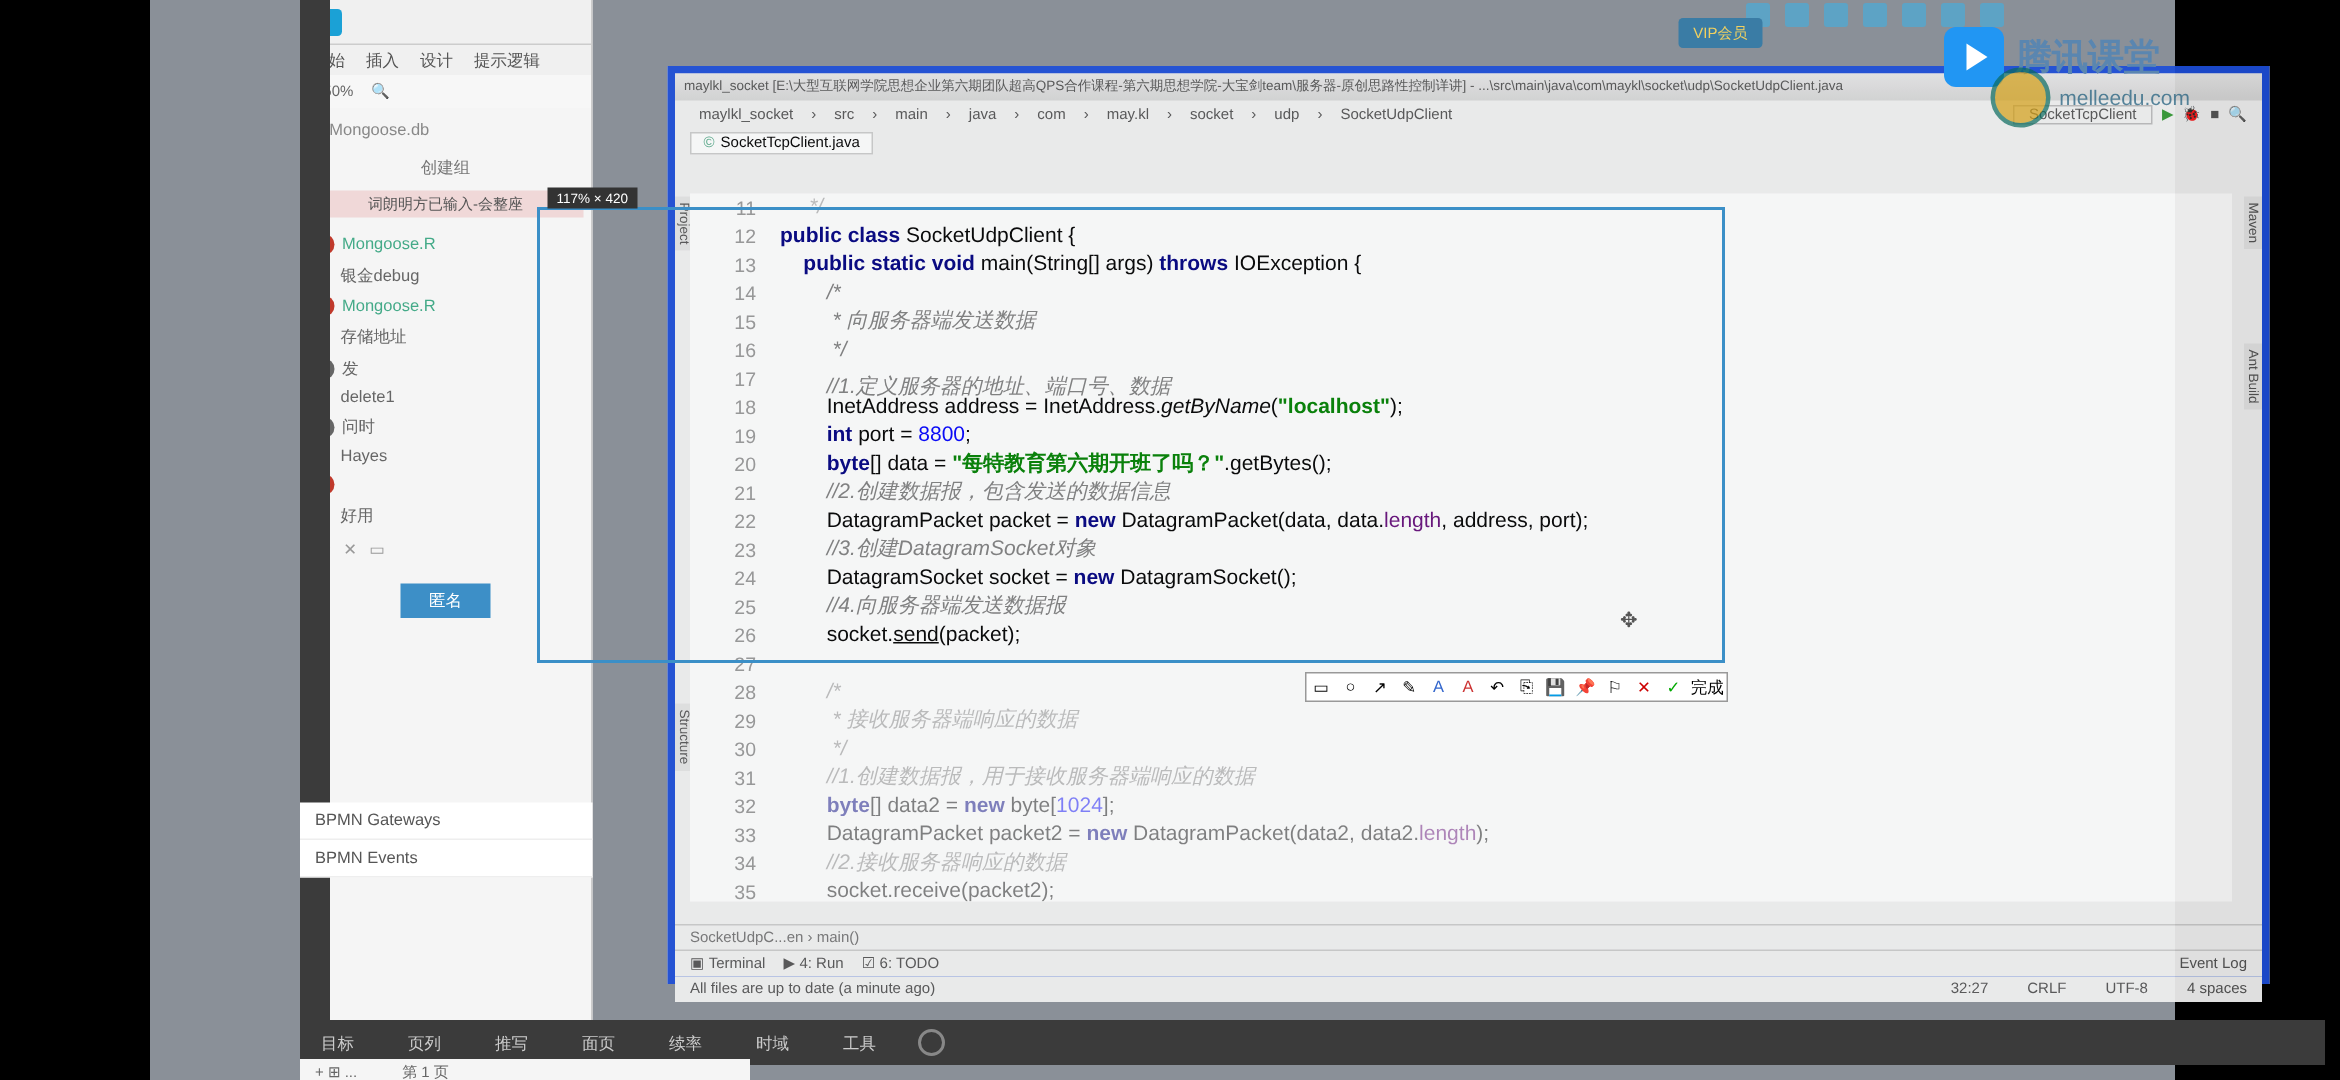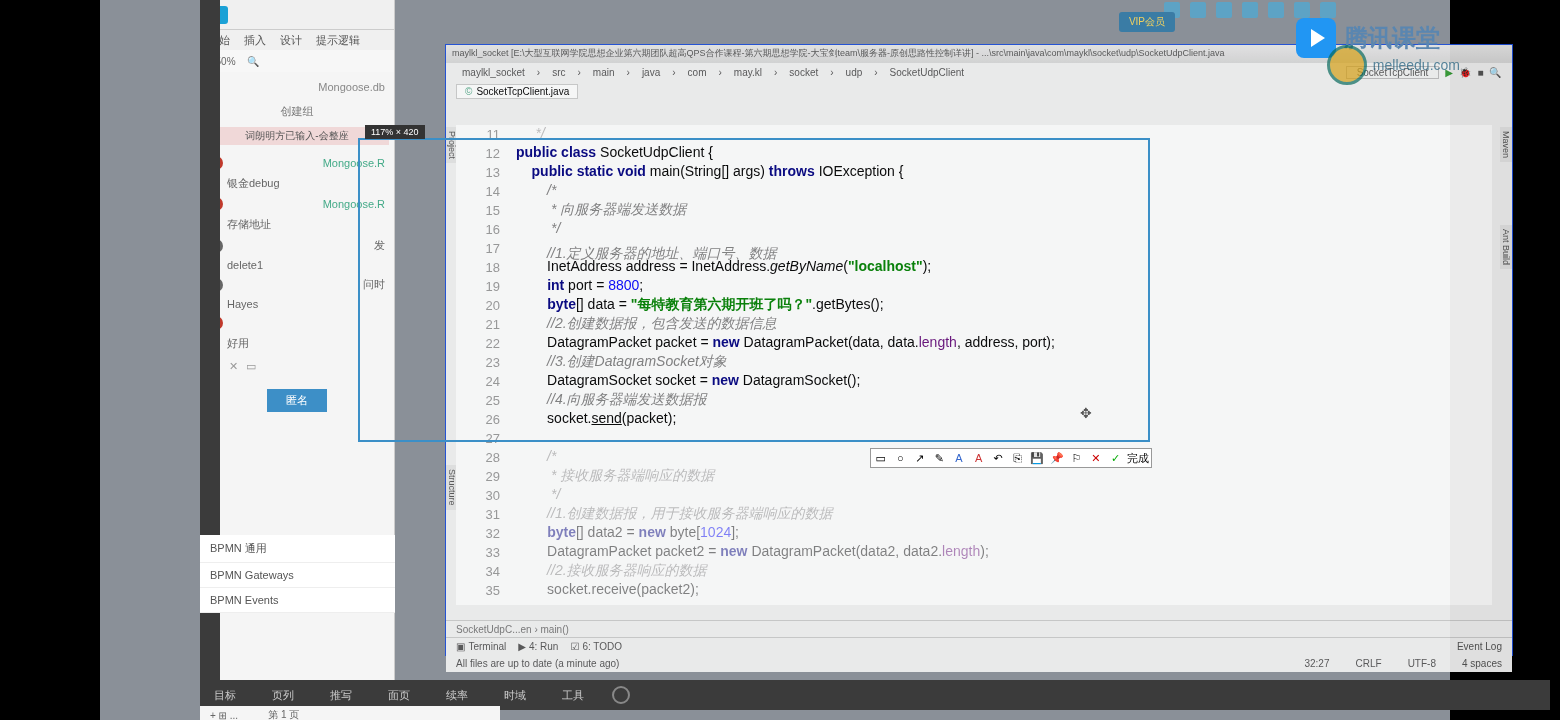--- a/index.html
+++ b/index.html
@@ -7,25 +7,25 @@
 .desktop { position: absolute; left: 100px; top: 0; width: 1350px; height: 720px; background: #8a9098; }
 .left-panel { position: absolute; left: 100px; top: 0; width: 195px; height: 680px; background: #f5f5f5; border-right: 1px solid #ccc; }
 .left-icon-bar { position: absolute; left: 100px; top: 0; width: 20px; height: 680px; background: #3b3b3b; }
 .topbar { height: 30px; background: #f0f0f0; border-bottom: 1px solid #ccc; display: flex; align-items: center; padding: 0 10px; font-size: 11px; color: #555; gap: 18px; }
 .topbar-logo { width: 18px; height: 18px; background: #1ba1d6; border-radius: 3px; }
 .toolbar2 { height: 22px; background: #f7f7f7; display: flex; align-items: center; padding: 0 10px; gap: 12px; font-size: 10px; color: #666; }
 .tabs-row { height: 24px; background: #d8e6ef; display: flex; align-items: center; }
 .tab-active { background: #4fa8c5; color: #fff; padding: 2px 20px; font-size: 11px; }
 .tab-inactive { background: #d8e6ef; color: #555; padding: 2px 20px; font-size: 11px; }
 .tree { padding: 5px; font-size: 11px; }
-.tree-item { display: flex; align-items: center; gap: 5px; padding: 3px 4px; color: #666; justify-content: space-between; }
+.tree-item { display: flex; align-items: center; gap: 5px; padding: 3px 4px; color: #666; }
 .tree-icon { width: 14px; height: 14px; background: #c0392b; border-radius: 50%; display: inline-block; }
 .tree-btn { margin: 10px auto; width: 60px; padding: 4px; background: #3d8fc7; color: #fff; font-size: 11px; text-align: center; }
 
-.ide-window { position: absolute; left: 345px; top: 44px; width: 1068px; height: 612px; background: #f2f2f2; border: 1px solid #1d4ed8; opacity: 0.92; }
+.ide-window { position: absolute; left: 345px; top: 44px; width: 1068px; height: 612px; background: #f2f2f2; border: 5px solid #1d4ed8; opacity: 0.92; }
 .ide-title { height: 18px; background: linear-gradient(#e8e8e8,#d8d8d8); font-size: 9px; color: #555; padding: 2px 6px; white-space: nowrap; overflow: hidden; }
 .ide-menu { height: 20px; display: flex; gap: 12px; padding: 2px 10px; font-size: 11px; color: #444; align-items: center; }
 .ide-crumbs { height: 18px; display: flex; gap: 6px; padding: 2px 10px; font-size: 10px; color: #555; align-items: center; }
 .ide-crumb { padding: 0 6px; }
 .ide-filetab { height: 20px; display: flex; padding: 0 10px; font-size: 10px; align-items: center; }
 .ide-filetab-item { background: #fff; border: 1px solid #ccc; padding: 1px 8px; display: flex; align-items: center; gap: 4px; }
 .ide-editor { position: absolute; left: 10px; top: 80px; right: 20px; bottom: 50px; background: #fff; font-family: "Consolas", monospace; font-size: 14px; overflow: hidden; }
 .side-tab { position: absolute; writing-mode: vertical-rl; font-size: 9px; color: #555; background: #e5e5e5; padding: 4px 1px; }
 .gutter-col { position: absolute; left: 0; top: 0; width: 50px; text-align: right; color: #999; }
 .code-line { position: absolute; left: 60px; white-space: pre; }
@@ -122,21 +122,20 @@
         <span>✕</span>
         <span>▭</span>
       </div>
       <div class="tree-btn">匿名</div>
     </div>
   </div>
 
   <div class="left-icon-bar"></div>
 
   <div class="bpmn-list">
-    <div class="bpmn-item">BPMN 通用</div>
     <div class="bpmn-item">BPMN Gateways</div>
     <div class="bpmn-item">BPMN Events</div>
   </div>
 
   <div class="ide-window">
     <div class="ide-title">maylkl_socket [E:\大型互联网学院思想企业第六期团队超高QPS合作课程-第六期思想学院-大宝剑team\服务器-原创思路性控制详讲] - ...\src\main\java\com\maykl\socket\udp\SocketUdpClient.java</div>
     <div class="ide-crumbs">
       <span class="ide-crumb">maylkl_socket</span>›
       <span class="ide-crumb">src</span>›
       <span class="ide-crumb">main</span>›

